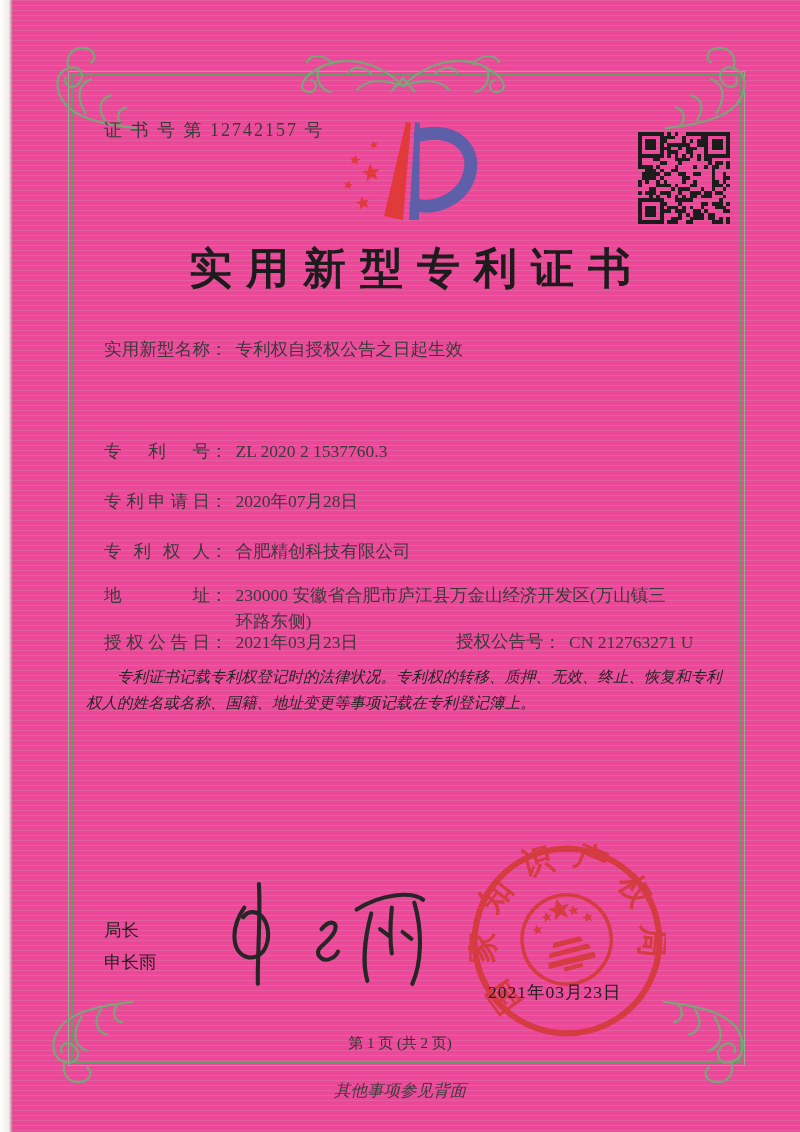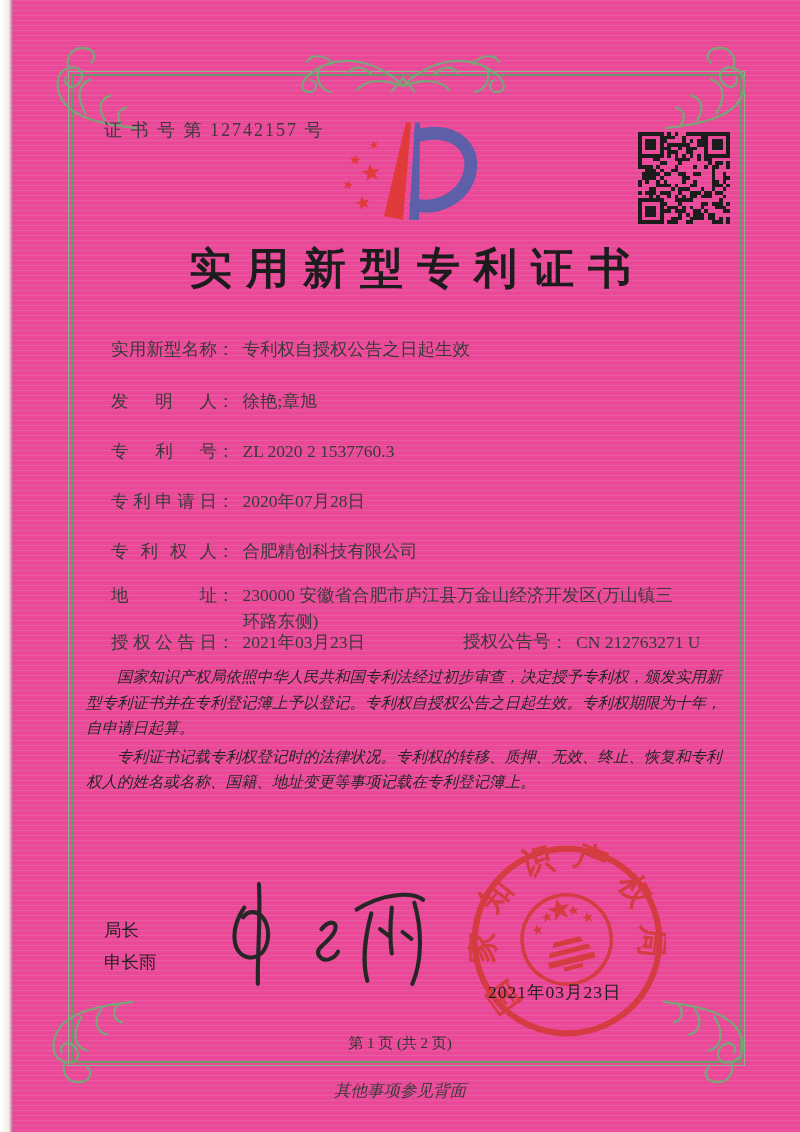--- a/index.html
+++ b/index.html
@@ -36,21 +36,21 @@
   .logo{position:absolute;left:332px;top:114px;width:150px;height:114px;}
   .qr{position:absolute;left:638px;top:132px;width:92px;height:92px;}
   .title{
     position:absolute;left:0;right:0;top:240px;
     text-align:center;font-size:43px;font-weight:600;
     letter-spacing:14px;color:#1c1c1c;text-indent:14px;padding-left:20px;
   }
   .frow{position:absolute;left:104px;width:616px;font-size:17.5px;line-height:26px;color:#3a3a3a;}
   .flabel{
     display:inline-block;width:106px;vertical-align:top;
-    text-align:justify;text-align-last:justify;margin-left:7px;-moz-text-align-last:justify;
+    text-align:justify;text-align-last:justify;-moz-text-align-last:justify;
   }
   .fcolon{display:inline-block;vertical-align:top;margin-right:8px;}
   .fvalue{display:inline-block;vertical-align:top;white-space:pre-line;max-width:480px;}
   .pair2{position:absolute;left:352px;top:0;white-space:nowrap;}
   .pair2 .flabel{width:auto;text-align-last:auto;font-family:Liberation Mono, monospace;}
   .body-text{
     position:absolute;left:86px;top:664px;width:636px;
     font-size:15.5px;line-height:25.5px;color:#262626;
     font-style:italic;
   }
@@ -453,23 +453,20 @@
         <rect x="22" y="24" width="1" height="1" fill="#1c1c1c"></rect>
         <rect x="24" y="24" width="1" height="1" fill="#1c1c1c"></rect>
       </svg>
   </div>
 
   <div class="title">实用新型专利证书</div>
 
   <div class="frow" style="top:336px">
     <span class="flabel">实用新型名称</span><span class="fcolon">：</span><span class="fvalue">专利权自授权公告之日起生效</span>
   </div>
-  <div class="frow" style="top:388px">
-    <span class="flabel">发明人</span><span class="fcolon">：</span><span class="fvalue">徐艳;章旭</span>
-  </div>
   <div class="frow" style="top:438px">
     <span class="flabel">专利号</span><span class="fcolon">：</span><span class="fvalue">ZL 2020 2 1537760.3</span>
   </div>
   <div class="frow" style="top:488px">
     <span class="flabel">专利申请日</span><span class="fcolon">：</span><span class="fvalue">2020年07月28日</span>
   </div>
   <div class="frow" style="top:538px">
     <span class="flabel">专利权人</span><span class="fcolon">：</span><span class="fvalue">合肥精创科技有限公司</span>
   </div>
   <div class="frow" style="top:582px">
@@ -477,21 +474,20 @@
 环路东侧)</span>
   </div>
   <div class="frow" style="top:629px">
     <span class="flabel">授权公告日</span><span class="fcolon">：</span><span class="fvalue">2021年03月23日</span>
     <span class="pair2">
       <span class="flabel">授权公告号</span><span class="fcolon">：</span><span class="fvalue">CN 212763271 U</span>
     </span>
   </div>
 
   <div class="body-text">
-    <p>国家知识产权局依照中华人民共和国专利法经过初步审查，决定授予专利权，颁发实用新型专利证书并在专利登记簿上予以登记。专利权自授权公告之日起生效。专利权期限为十年，自申请日起算。</p>
     <p>专利证书记载专利权登记时的法律状况。专利权的转移、质押、无效、终止、恢复和专利权人的姓名或名称、国籍、地址变更等事项记载在专利登记簿上。</p>
   </div>
 
   <div class="officials">
     <div>局长</div>
     <div>申长雨</div>
   </div>
 
   <svg class="sig" viewBox="0 0 220 110">
     <g fill="none" stroke="#262626" stroke-width="4.2" stroke-linecap="round">

